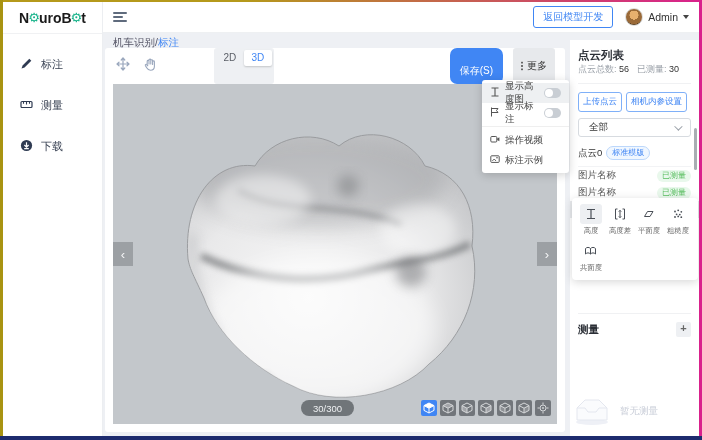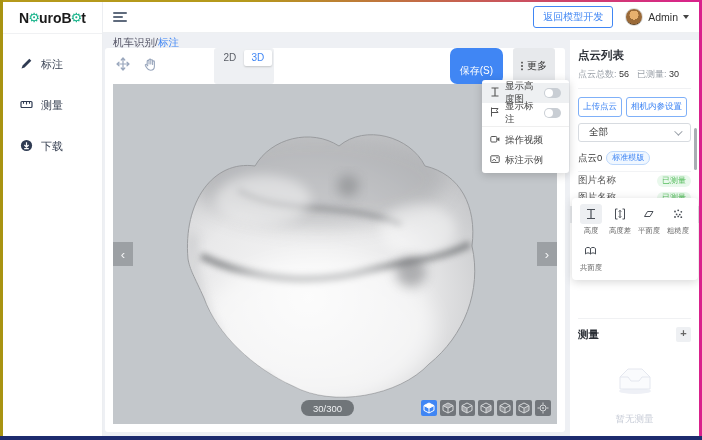--- a/index.html
+++ b/index.html
@@ -49,41 +49,41 @@
   
   .dropdown{position:absolute;left:482px;top:80px;width:87px;background:#fff;border-radius:3px;box-shadow:0 2px 10px rgba(0,0,0,.18);z-index:40;padding:3px 0}
   .dd-item{display:flex;align-items:center;gap:5px;height:20px;padding:0 8px;font-size:9.5px;color:#444;cursor:pointer}
   .dd-item.hl{background:#eef0f2}
   .dd-item .grow{flex:1}
   .toggle{width:17px;height:10px;border-radius:5px;background:#c9ced4;position:relative;flex:0 0 auto}
   .toggle::after{content:"";position:absolute;left:1px;top:1px;width:8px;height:8px;border-radius:50%;background:#fff}
   .dd-div{height:1px;background:#efefef;margin:3px 0}
   
   .rpanel{position:absolute;left:570px;top:40px;width:129px;bottom:4px;background:#fff;z-index:3;padding:8px 8px 4px 8px;font-size:10px;color:#333}
-  .rp-title{font-size:11.5px;font-weight:bold;color:#2b2f36;margin-bottom:5px}
+  .rp-title{font-size:11.5px;font-weight:bold;color:#2b2f36;}
   .rp-stats{display:flex;gap:8px;font-size:9px;color:#9aa0a8;padding-bottom:7px;border-bottom:1px solid #f0f1f3}
   .rp-stats b{color:#333;font-weight:normal}
   .rp-btns{display:flex;gap:4px;margin:8px 0 6px}
   .rp-btn{border:1px solid #7fb0f8;color:#4086f4;background:#fff;font-size:8.5px;padding:3px 4px;border-radius:3px;white-space:nowrap;cursor:pointer}
   .rp-select{height:19px;border:1px solid #d7dbe0;border-radius:3px;display:flex;align-items:center;padding:0 10px;font-size:9.5px;color:#333;cursor:pointer;margin-bottom:6px}
   .rp-select .sel-caret{margin-left:auto;width:6px;height:6px;border-right:1.4px solid #9aa0a8;border-bottom:1.4px solid #9aa0a8;transform:rotate(45deg) translateY(-2px)}
   .cloud-row{display:flex;align-items:center;gap:4px;padding:3px 0 6px;border-bottom:1px solid #f2f3f5;font-size:9.5px;color:#333}
   .tag{font-size:8px;line-height:12px;padding:0 5px;border-radius:7px;white-space:nowrap}
   .tag-blue{background:#f0f7ff;color:#4086f4;border:1px solid #bcd7fb}
   .tag-green{background:#e9f8ec;color:#57bd5e}
   .tag-gray{background:#f1f2f4;color:#9aa0a8}
   .img-row{display:flex;align-items:center;height:17px;font-size:9.5px;color:#555;margin:0 -8px;padding:0 8px;cursor:pointer}
   .img-row .grow{flex:1}
   .img-row.selected{background:#e8eaed;color:#333}
   .row-close{color:#999;font-size:9px;margin-right:3px}
   .row-action{color:#4086f4;font-size:9px;white-space:nowrap}
   .scroll-thumb{position:absolute;right:2px;top:88px;width:3px;height:42px;background:#a9adb3;border-radius:2px}
   .measure-hd{display:flex;align-items:center;margin-top:78px;padding-top:8px;border-top:1px solid #f0f1f3;font-size:10.5px;font-weight:bold;color:#2b2f36}
   .add-btn{margin-left:auto;width:15px;height:15px;background:#eef0f3;border-radius:2px;color:#666;font-size:11px;line-height:13px;text-align:center;cursor:pointer}
-  .empty{position:absolute;left:0;right:0;bottom:10px;display:flex;flex-direction:column;align-items:center;gap:18px}
+  .empty{position:absolute;left:0;right:0;bottom:10px;display:flex;flex-direction:row;align-items:center;gap:6px}
   .empty-text{font-size:9.5px;color:#c6cbd6}
   
   .tool-popup{position:absolute;left:572px;top:198px;width:126px;background:#fff;border-radius:4px;box-shadow:0 2px 10px rgba(0,0,0,.16);z-index:45;padding:6px 4px 7px}
   .tool-grid{display:flex;flex-wrap:wrap;row-gap:5px}
   .tool{width:29px;display:flex;flex-direction:column;align-items:center;gap:1px;cursor:pointer}
   .ticon{width:22px;height:20px;display:flex;align-items:center;justify-content:center;border-radius:3px}
   .tool.active .ticon{background:#edeff2}
   .tlabel{font-size:8px;color:#666;white-space:nowrap;transform:scale(.92)}
 </style>
 </head>

